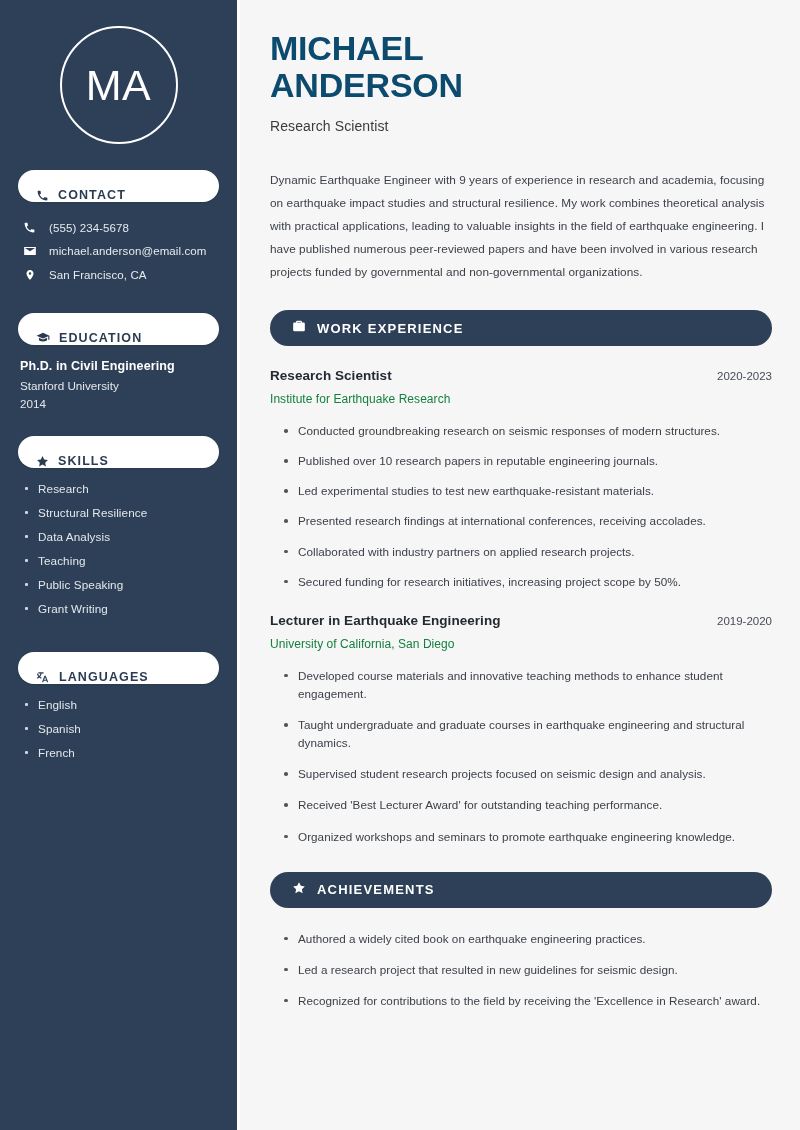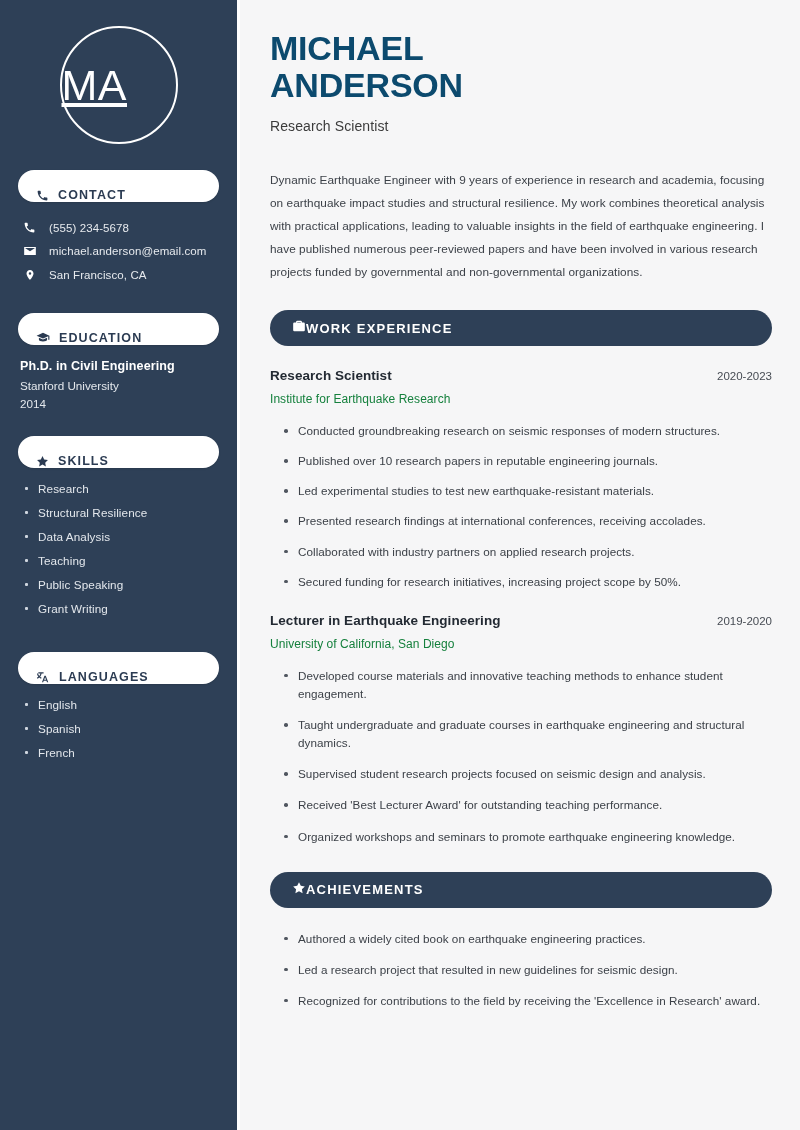--- a/index.html
+++ b/index.html
@@ -36,22 +36,21 @@
     padding-top: 26px;
     padding-bottom: 26px;
   }
   .avatar {
     width: 118px;
     height: 118px;
     border-radius: 50%;
     border: 2px solid #ffffff;
     display: flex;
     align-items: center;
-    justify-content: flex-start;
-    text-decoration: underline;
+    justify-content: center;
   }
   .avatar-initials {
     font-size: 43px;
     font-weight: 400;
     letter-spacing: 0.5px;
     color: #ffffff;
     line-height: 1;
   }
 
   
@@ -158,20 +157,21 @@
   }
 
   
   .main-pill {
     background: #2e4057;
     color: #ffffff;
     border-radius: 999px;
     height: 36px;
     display: flex;
     align-items: center;
+    gap: 11px;
     padding: 0 22px;
     margin: 26px 0 22px 0;
   }
   .main-pill .pill-label {
     font-size: 13px;
     font-weight: 700;
     letter-spacing: 1.2px;
     text-transform: uppercase;
   }
 

